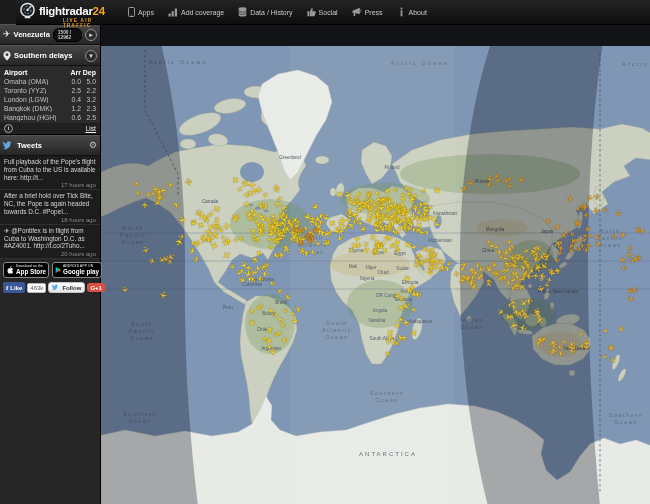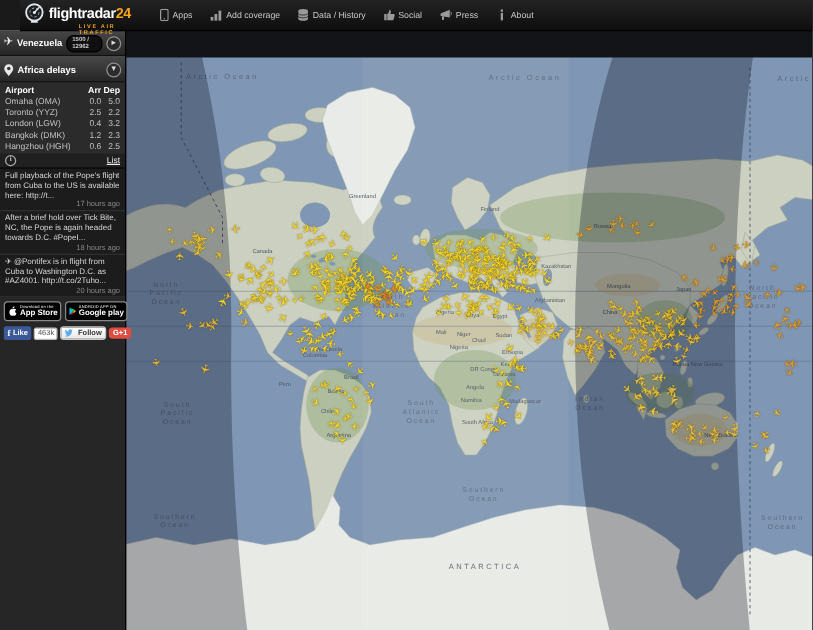--- a/index.html
+++ b/index.html
@@ -147,21 +147,21 @@
       <span class="panel-title">Venezuela</span>
       <span class="count-badge">1500 / 12962</span>
       <span class="circle-btn">▸</span>
     </div>
 
     <div class="panel-bar">
       <svg width="8" height="10" viewBox="0 0 8 10">
         <path d="M4,0.3 C6,0.3 7.6,1.9 7.6,3.8 C7.6,6.2 4,9.7 4,9.7 C4,9.7 0.4,6.2 0.4,3.8 C0.4,1.9 2,0.3 4,0.3 Z" fill="#e8e8e8"></path>
         <circle cx="4" cy="3.7" r="1.4" fill="#3a3a3a"></circle>
       </svg>
-      <span class="panel-title">Africa delays</span>
+      <span class="panel-title">Southern delays</span>
       <span class="circle-btn" style="margin-left:auto">▾</span>
     </div>
 
     <div id="delays-table">
       <div class="drow hdr">
         <span class="c-air">Airport</span>
         <span class="c-arr">Arr</span>
         <span class="c-dep">Dep</span>
       </div>
       <div id="delay-rows">
@@ -191,20 +191,27 @@
             <span class="c-dep">2.5</span>
           </div>
         </div>
     </div>
 
     <div id="table-footer">
       <span id="info-icon">i</span>
       <span id="list-link">List</span>
     </div>
 
+    <div class="panel-bar">
+      <svg width="11" height="9" viewBox="0 0 11 9">
+        <path d="M0.3,8.2 C2.3,8.6 4.4,8.1 5.8,6.6 C7.2,5.1 7.8,3.1 7.5,1.6 L8.9,0.8 L7.3,1 C6.8,0.3 5.9,0 5.1,0.3 C4.1,0.7 3.6,1.7 3.9,2.6 C2.3,2.5 0.9,1.6 0,0.5 C-0.3,2.1 0.3,3.6 1.6,4.4 C1.1,4.4 0.6,4.3 0.2,4.1 C0.4,5.3 1.4,6.2 2.6,6.4 C1.9,6.9 1.1,7.2 0.3,8.2 Z" fill="#5ea9dd"></path>
+      </svg>
+      <span class="panel-title">Tweets</span>
+      <span class="gear">⚙</span>
+    </div>
 
     <div id="tweets">
         <div class="tweet">
           <div class="tweet-text">Full playback of the Pope's flight from Cuba to the US is available here: http://t...</div>
           <div class="tweet-time">17 hours ago</div>
         </div>
         <div class="tweet">
           <div class="tweet-text">After a brief hold over Tick Bite, NC, the Pope is again headed towards D.C. #PopeI...</div>
           <div class="tweet-time">18 hours ago</div>
         </div>

